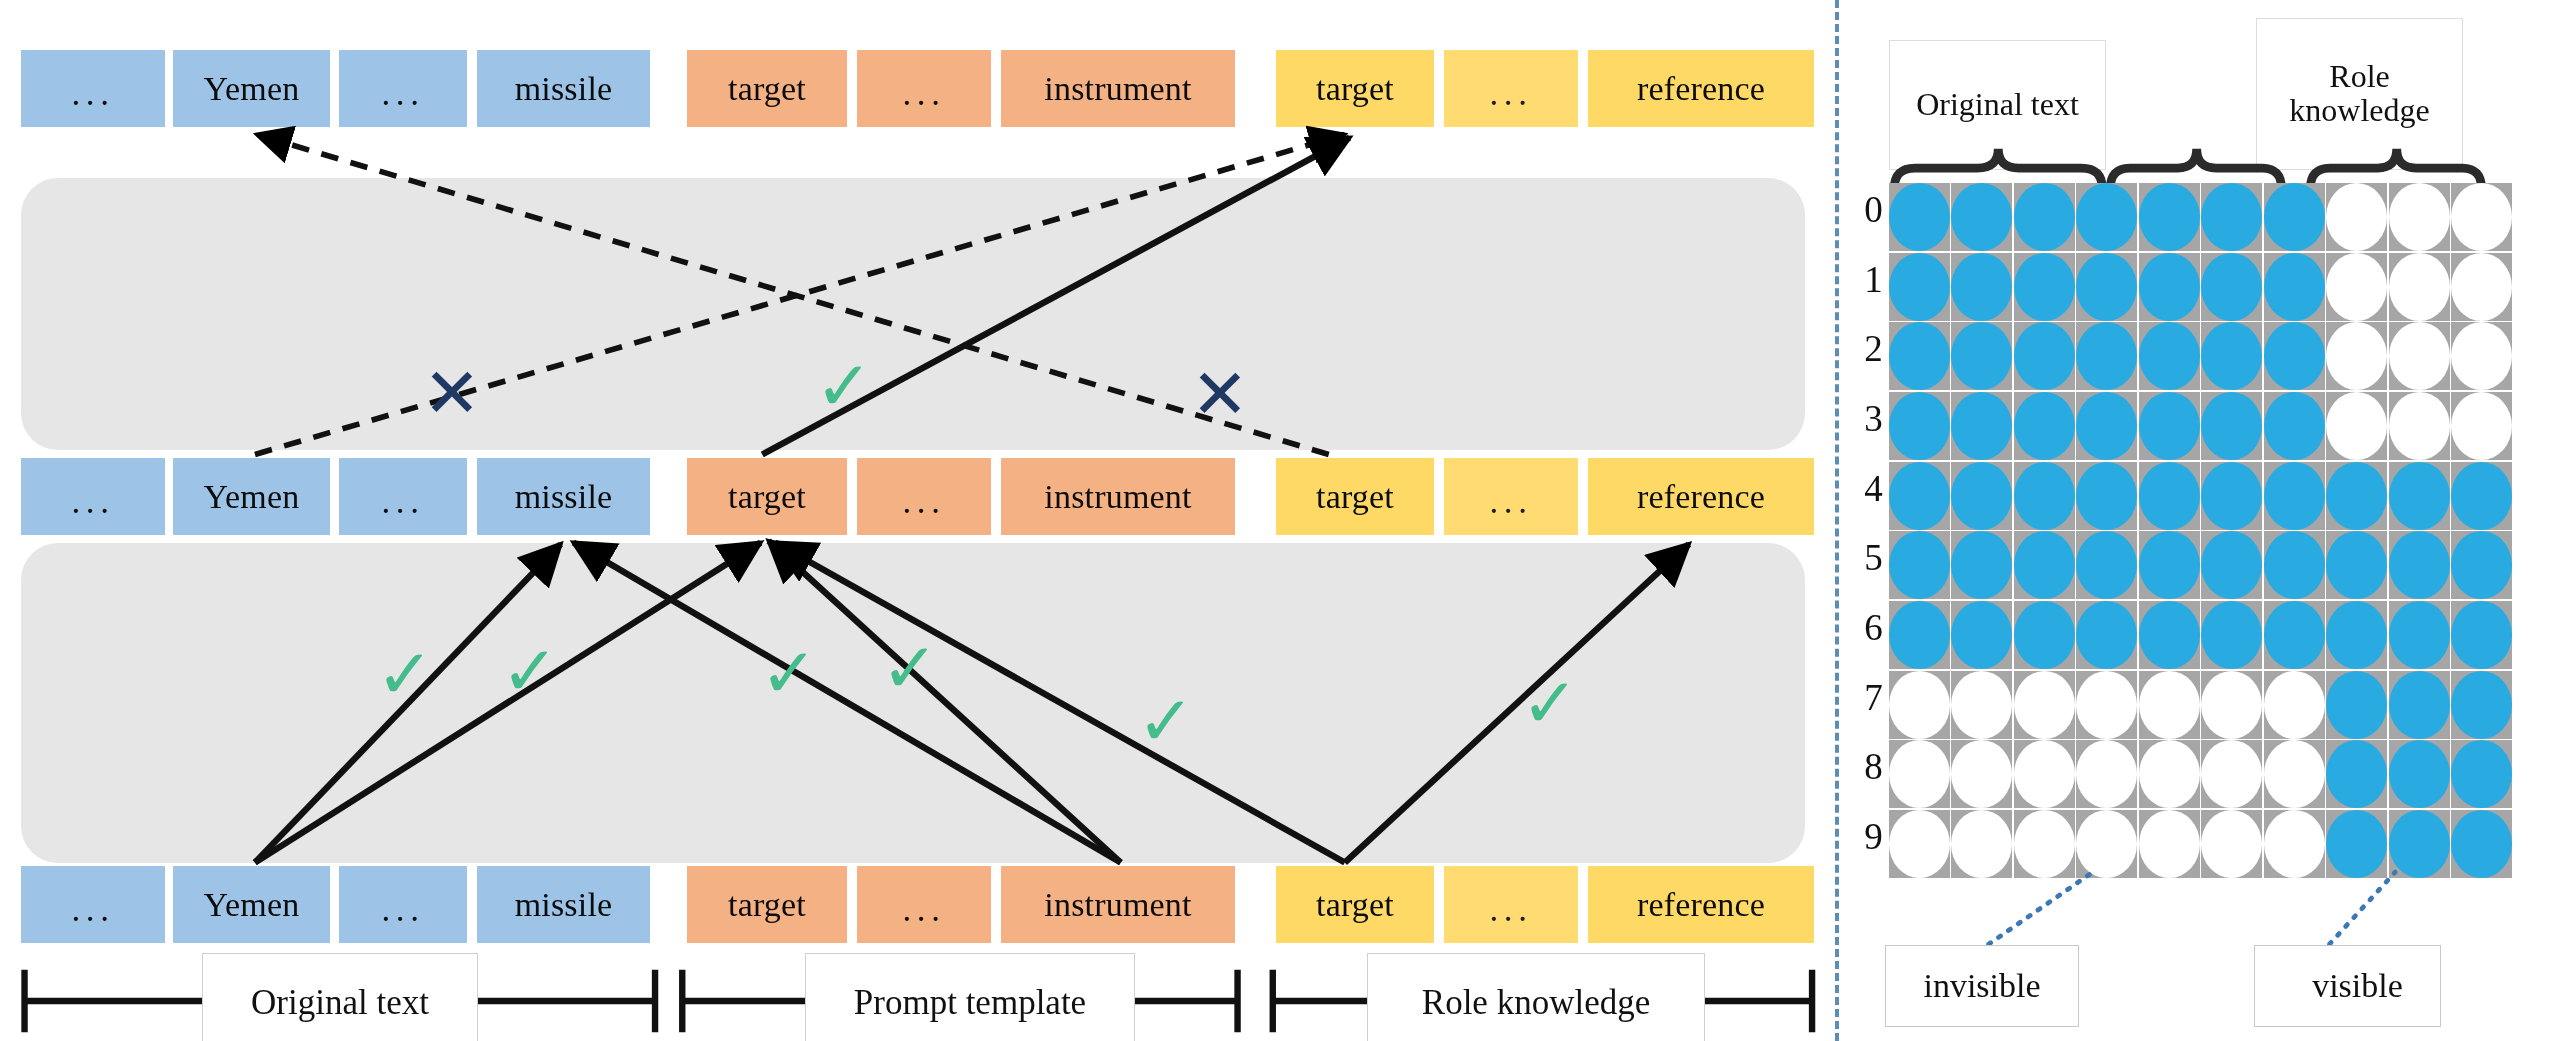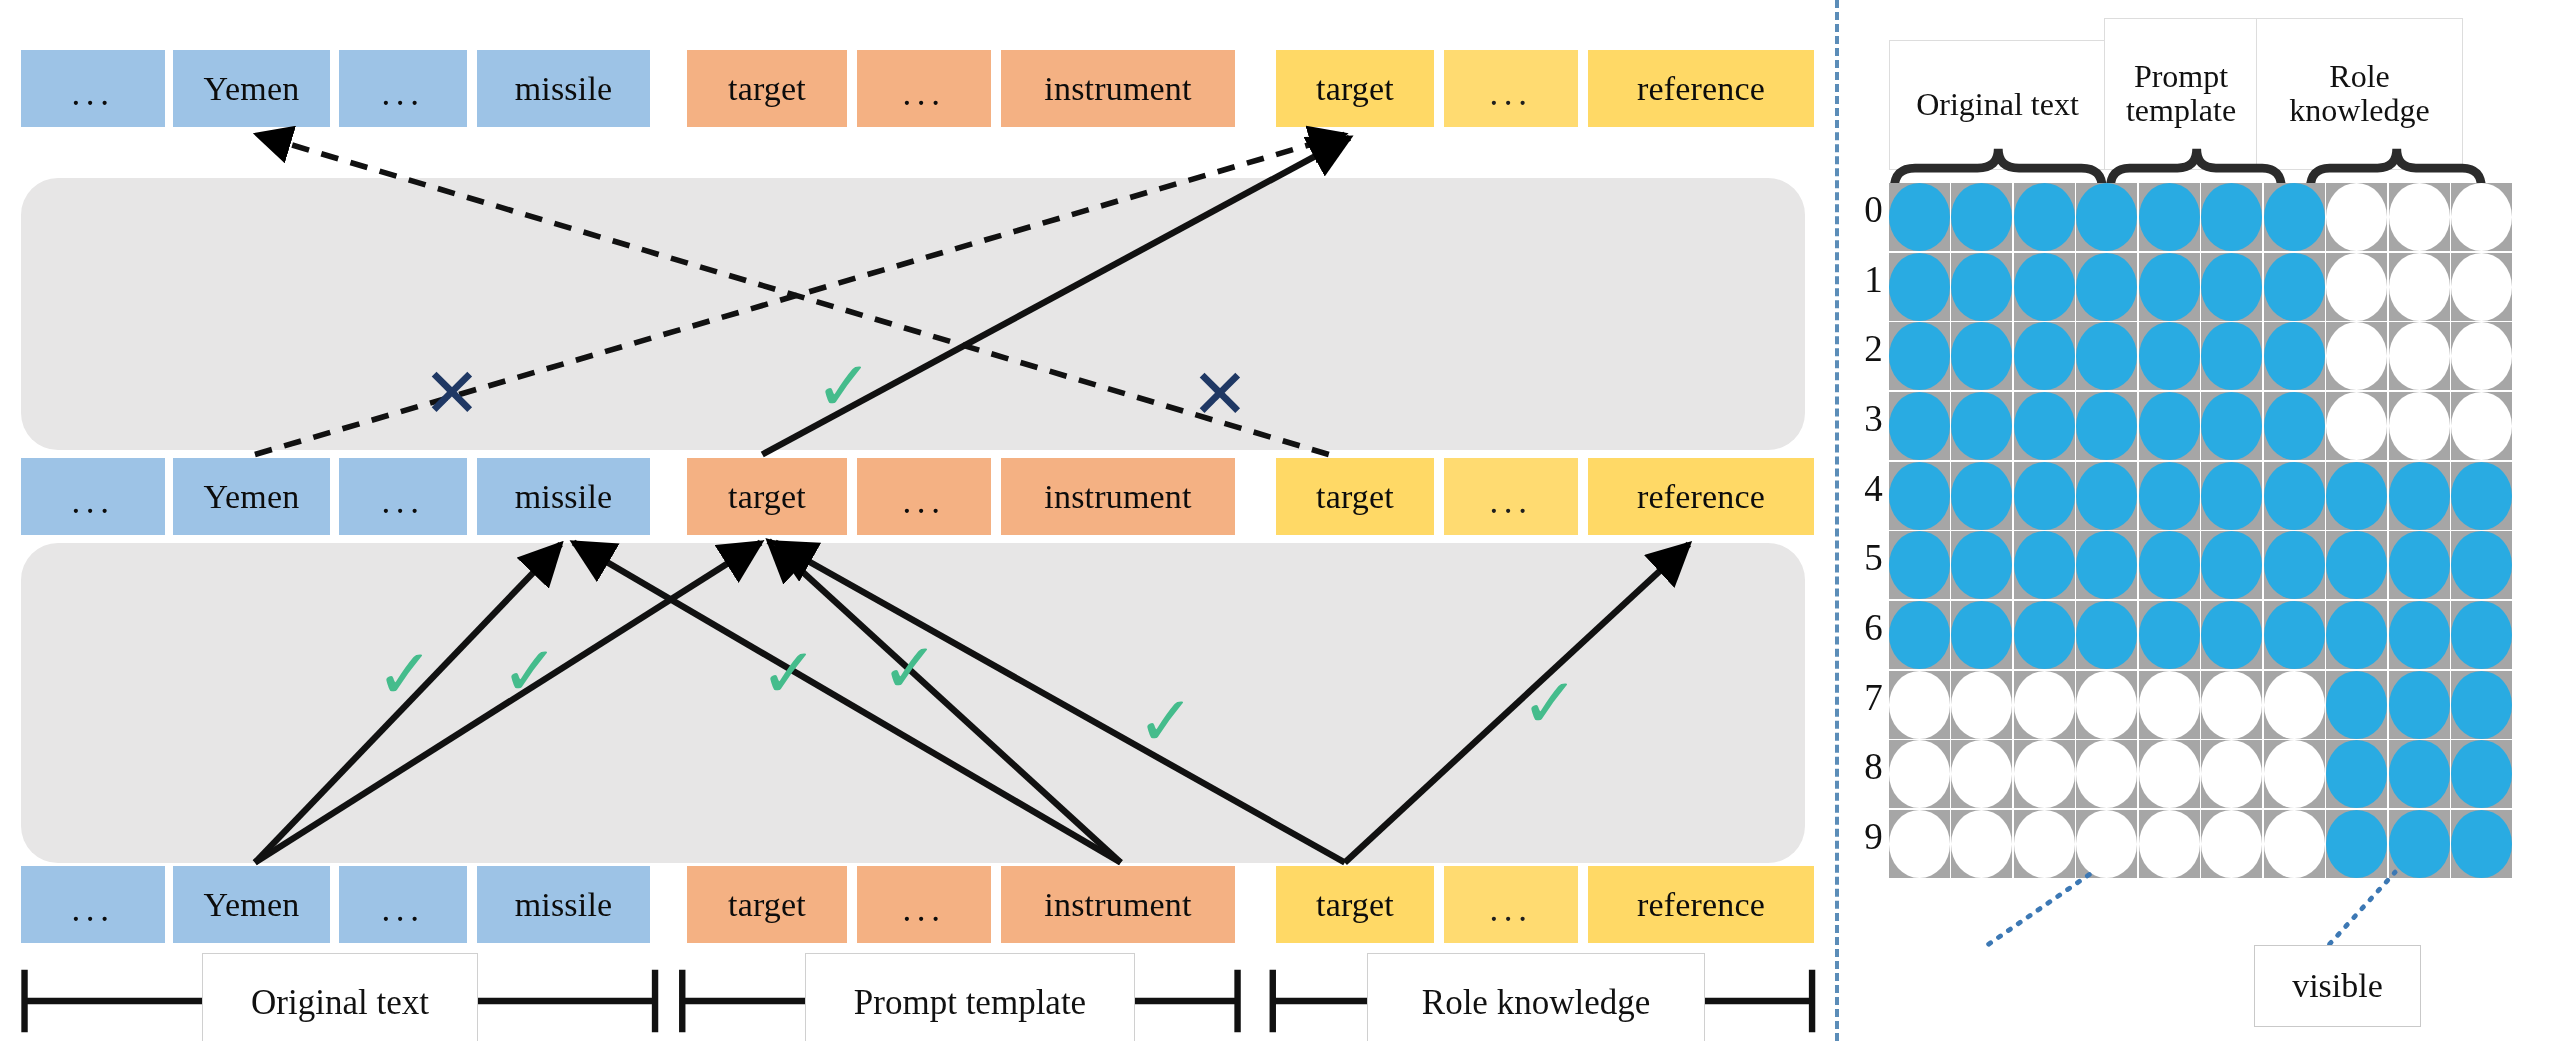--- a/index.html
+++ b/index.html
@@ -234,24 +234,20 @@
       <span>Role knowledge</span>
     </div>
   </div>
 
   <div class="vdivider"></div>
 
   <div class="right">
 
     <div class="colhdr" style="left:54px;top:40px;width:215px;height:128px;">
       <span>Original text</span>
-    </div>
-    <div class="colhdr" style="left:269px;top:17.6px;width:152px;height:150px;">
-      <span style="white-space:pre-line;">Prompt
-template</span>
     </div>
     <div class="colhdr" style="left:421px;top:17.6px;width:205px;height:150px;">
       <span style="white-space:pre-line;">Role
 knowledge</span>
     </div>
 
     <svg class="ov" width="741" height="1041" viewBox="0 0 926 1301">
       <path d="M74,236 q0,-26 26,-26 L178,210 q26,0 26,-24 q0,24 26,24 l78,0 q26,0 26,26" stroke="#2b2b2b" stroke-width="11" fill="none" stroke-linecap="round"></path>
       <path d="M344,236 q0,-26 24,-26 L428,210 q24,0 24,-24 q0,24 24,24 l58,0 q24,0 24,26" stroke="#2b2b2b" stroke-width="11" fill="none" stroke-linecap="round"></path>
       <path d="M594,236 q0,-26 24,-26 L678,210 q24,0 24,-24 q0,24 24,24 l58,0 q24,0 24,26" stroke="#2b2b2b" stroke-width="11" fill="none" stroke-linecap="round"></path>
@@ -569,18 +565,21 @@
         <div class="cell" style="left: 562px; top: 627px; width: 61px; height: 68px;">
           <i class="on"></i>
         </div>
       </div>
 
     <svg class="ov" width="741" height="1041" viewBox="0 0 926 1301">
       <path d="M192,1180 L322,1090" stroke="#3C78B4" stroke-width="6" fill="none" stroke-dasharray="3 12" stroke-linecap="round"></path>
       <path d="M618,1180 L700,1090" stroke="#3C78B4" stroke-width="6" fill="none" stroke-dasharray="3 12" stroke-linecap="round"></path>
     </svg>
 
-    <div class="legendbox" style="left:419px;top:945px;width:165px;height:80px;">
+    <div class="legendbox" style="left:50px;top:945px;width:192px;height:80px;">
+      <span>invisible</span>
+    </div>
+    <div class="legendbox" style="left:419px;top:945px;width:165px;height:80px;padding-left:20px;">
       <span>visible</span>
     </div>
   </div>
 </div>
 
 
 </body></html>

